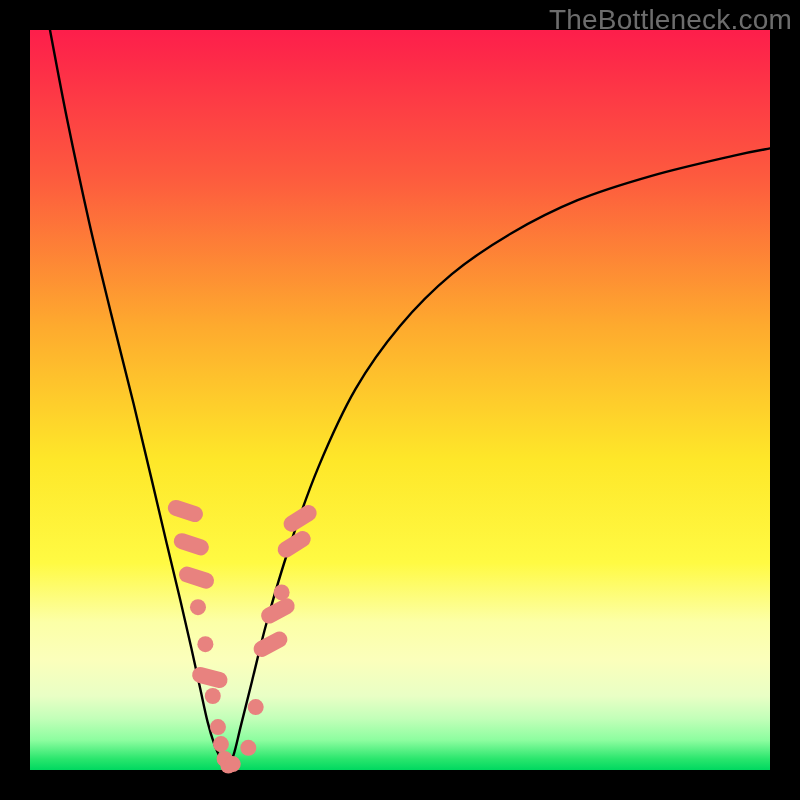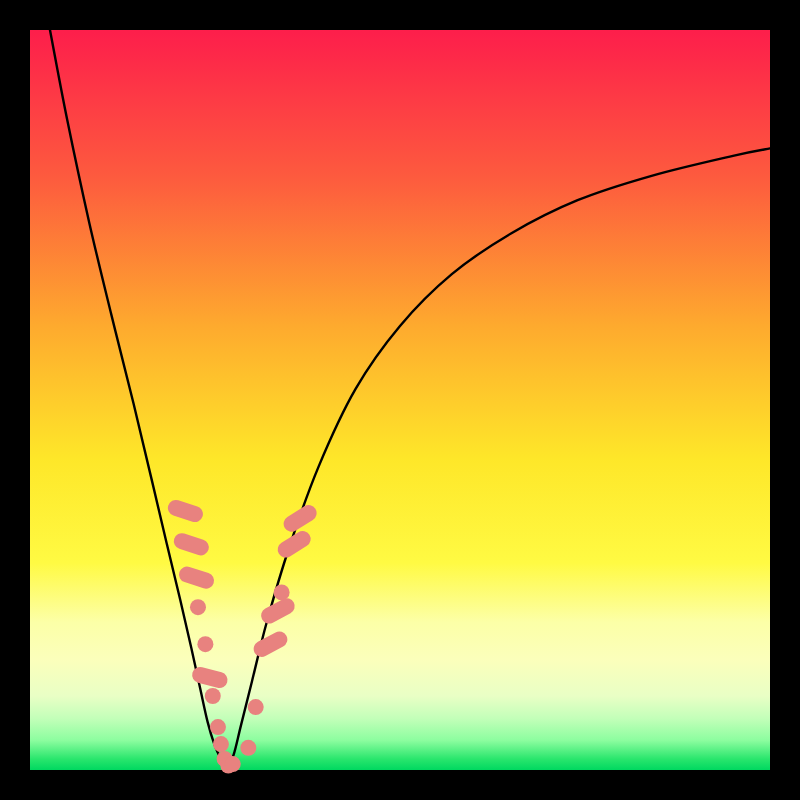--- a/index.html
+++ b/index.html
@@ -72,13 +72,14 @@
           <circle cx="218.30" cy="717.80" r="8" fill="#e8827f"></circle>
           <circle cx="225.70" cy="677.10" r="8" fill="#e8827f"></circle>
           <rect x="-8" y="-18" width="16" height="36" rx="8" fill="#e8827f" transform="translate(240.50,614.20) rotate(62)"></rect>
           <rect x="-8" y="-18" width="16" height="36" rx="8" fill="#e8827f" transform="translate(247.90,580.90) rotate(62)"></rect>
           <circle cx="251.60" cy="562.40" r="8" fill="#e8827f"></circle>
           <rect x="-8" y="-18" width="16" height="36" rx="8" fill="#e8827f" transform="translate(264.18,514.30) rotate(58)"></rect>
           <rect x="-8" y="-18" width="16" height="36" rx="8" fill="#e8827f" transform="translate(270.10,488.40) rotate(58)"></rect>
         </g>
     </svg>
   </div>
+  <div class="watermark">TheBottleneck.com</div>
 </div>
 
 </body></html>

